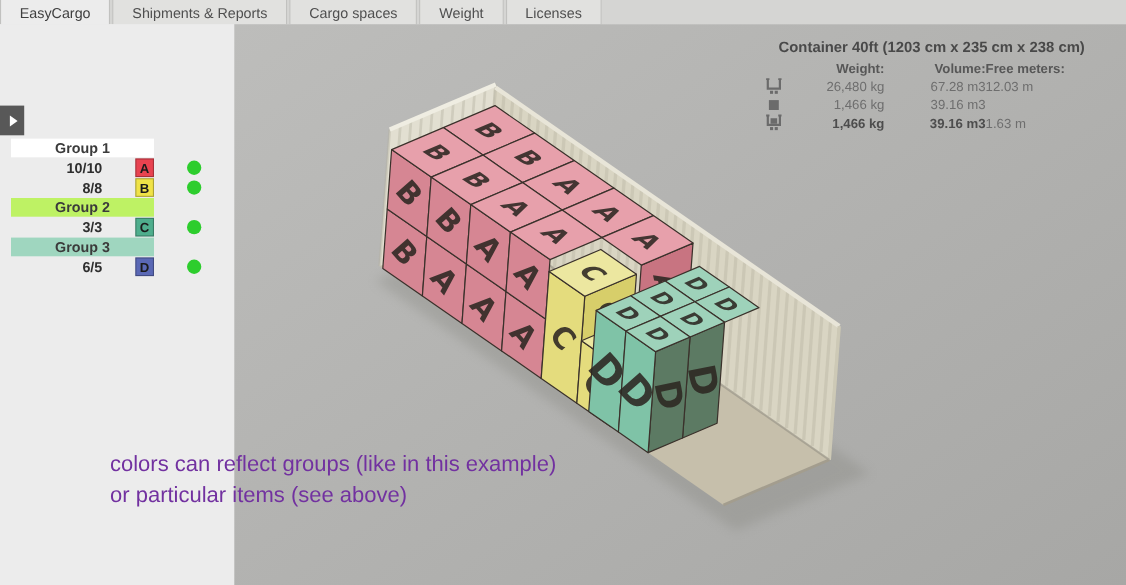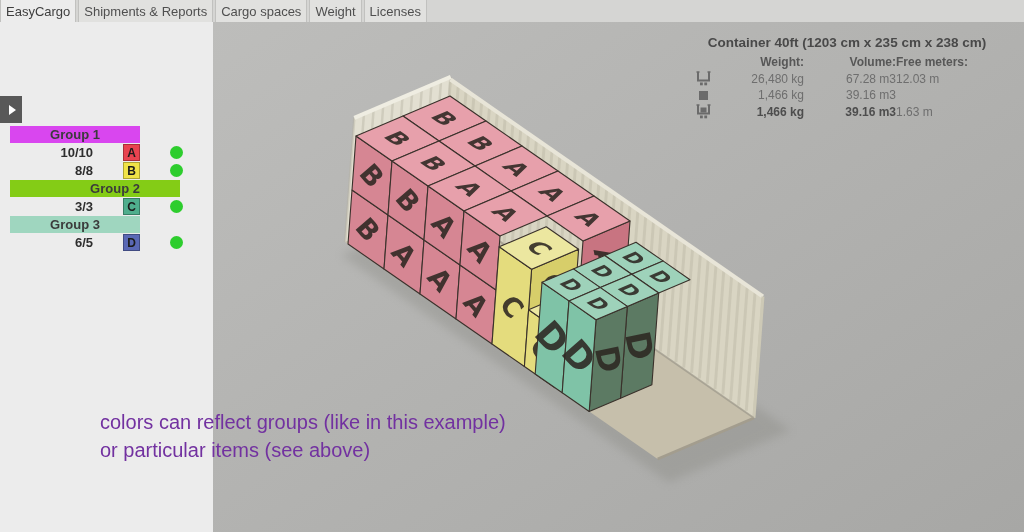--- a/index.html
+++ b/index.html
@@ -1,21 +1,21 @@
 <!DOCTYPE html>
 <html><head>
 <meta charset="utf-8">
 <style>
   html,body{margin:0;padding:0;}
   body{width:1024px;height:532px;overflow:hidden;position:relative;
        font-family:"Liberation Sans",sans-serif;background:#ececec;}
   
   .tabbar{position:absolute;top:0;left:0;right:0;height:22px;background:#d5d5d3;
           display:flex;align-items:stretch;}
-  .tab{display:flex;align-items:center;padding:0 5px;font-size:13px;color:#4f4f4f;
+  .tab{display:flex;align-items:center;padding:0 17px;font-size:13px;color:#4f4f4f;
        background:#e1e1df;border-left:1px solid #c1c1bf;border-right:1px solid #c1c1bf;
        margin-right:2px;white-space:nowrap;cursor:pointer;}
   .tab.active{background:#ececec;color:#3e3e3e;}
   
   .sidebar{position:absolute;top:22px;left:0;width:213px;bottom:0;background:#ececec;}
   .toggle{position:absolute;top:74px;left:0;width:22px;height:27px;background:#585858;
           display:flex;align-items:center;justify-content:center;cursor:pointer;}
   .toggle .tri{width:0;height:0;border-left:7px solid #fff;
                border-top:5px solid transparent;border-bottom:5px solid transparent;margin-left:2px;}
   .groups{position:absolute;top:104px;left:0;right:0;}
@@ -57,32 +57,32 @@
   <div class="tab">Cargo spaces</div>
   <div class="tab">Weight</div>
   <div class="tab">Licenses</div>
 </div>
 
 <div class="sidebar">
   <div class="toggle">
     <span class="tri"></span>
   </div>
   <div class="groups">
-    <div class="gbar" style="background-color: #d946ef;">Group 1</div>
+    <div class="gbar" style="background-color: #ffffff;">Group 1</div>
     <div class="irow">
       <span class="icount">10/10</span>
       <span class="isq" style="background-color: rgb(232, 67, 80);">A</span>
       <span class="idot" style="background-color: rgb(45, 205, 45);"></span>
     </div>
     <div class="irow">
       <span class="icount">8/8</span>
       <span class="isq" style="background-color: rgb(240, 227, 71);">B</span>
       <span class="idot" style="background-color: rgb(45, 205, 45);"></span>
     </div>
-    <div class="gbar" style="background-color: #84cc16; padding-left: 40px;">Group 2</div>
+    <div class="gbar" style="background-color: #bef264;">Group 2</div>
     <div class="irow">
       <span class="icount">3/3</span>
       <span class="isq" style="background-color: rgb(79, 174, 141);">C</span>
       <span class="idot" style="background-color: rgb(45, 205, 45);"></span>
     </div>
     <div class="gbar" style="background-color: rgb(159, 214, 191);">Group 3</div>
     <div class="irow">
       <span class="icount">6/5</span>
       <span class="isq" style="background-color: rgb(90, 104, 181);">D</span>
       <span class="idot" style="background-color: rgb(45, 205, 45);"></span>

